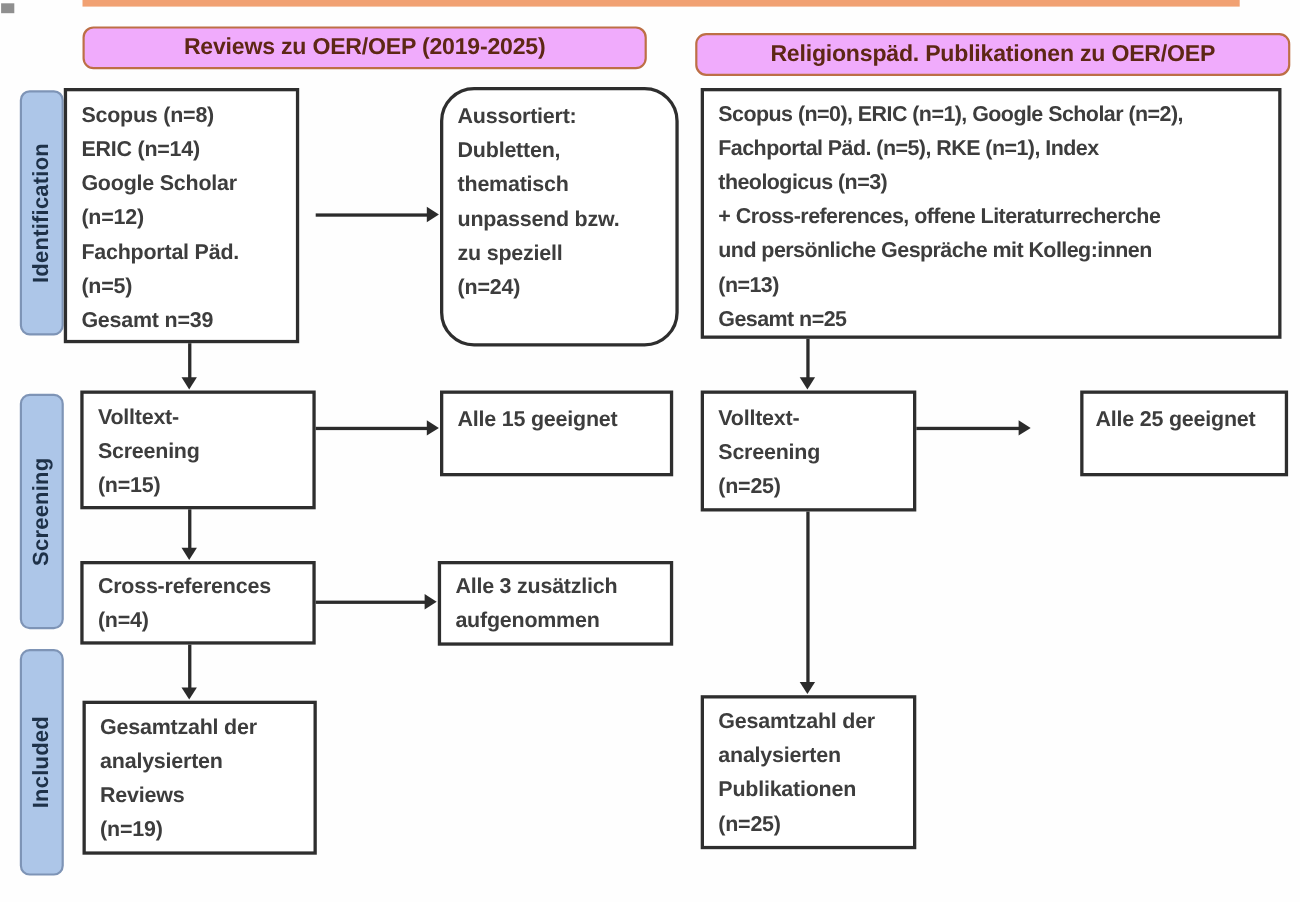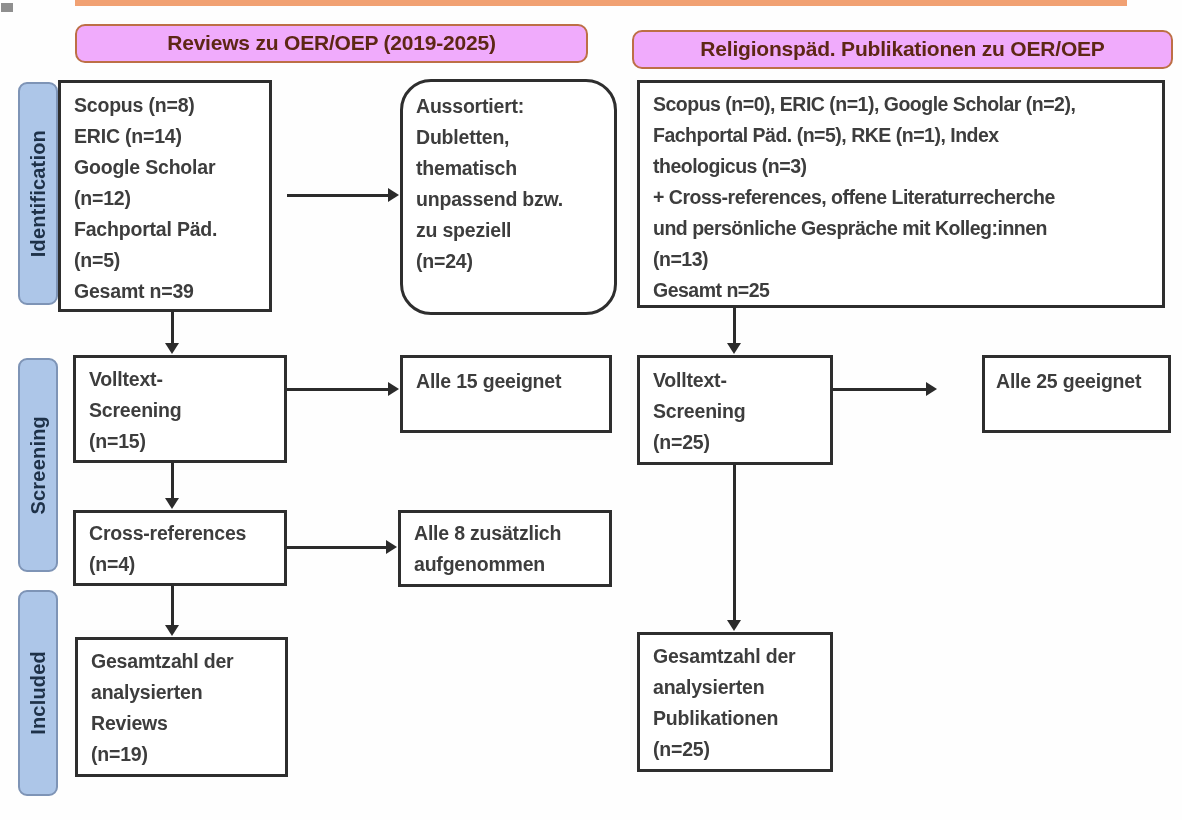--- a/index.html
+++ b/index.html
@@ -149,21 +149,21 @@
 
   <div class="flow-box" style="left:73px; top:355px; width:214px; height:108px; padding-top:6px;">Volltext-
 Screening
 (n=15)</div>
 
   <div class="flow-box" style="left:400px; top:355px; width:212px; height:78px; padding-top:8px;">Alle 15 geeignet</div>
 
   <div class="flow-box" style="left:73px; top:510px; width:214px; height:76px; padding-top:5px;">Cross-references
 (n=4)</div>
 
-  <div class="flow-box" style="left:398px; top:510px; width:214px; height:77px; padding-top:5px;">Alle 8 zusätzlich
+  <div class="flow-box" style="left:398px; top:510px; width:214px; height:77px; padding-top:5px;">Alle 3 zusätzlich
 aufgenommen</div>
 
   <div class="flow-box" style="left:75px; top:637px; width:213px; height:140px; padding-top:6px;">Gesamtzahl der
 analysierten
 Reviews
 (n=19)</div>
 
   <div class="flow-box tight" style="left:637px; top:80px; width:528px; height:228px; padding-top:6px; ">Scopus (n=0), ERIC (n=1), Google Scholar (n=2),
 Fachportal Päd. (n=5), RKE (n=1), Index
 theologicus (n=3)

